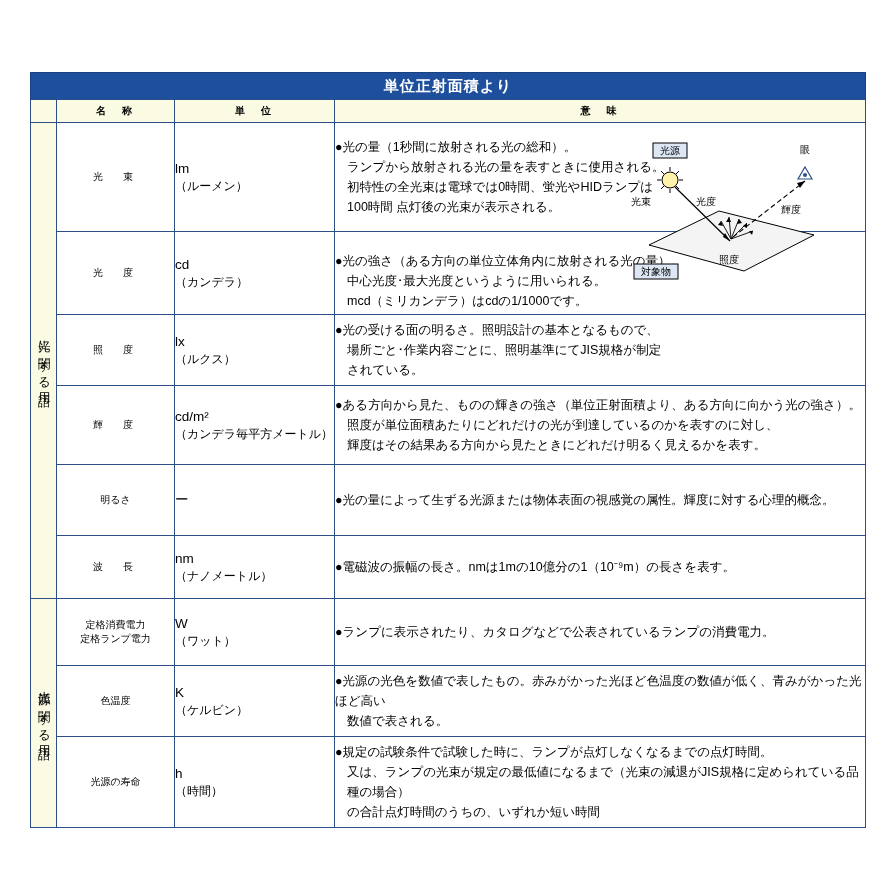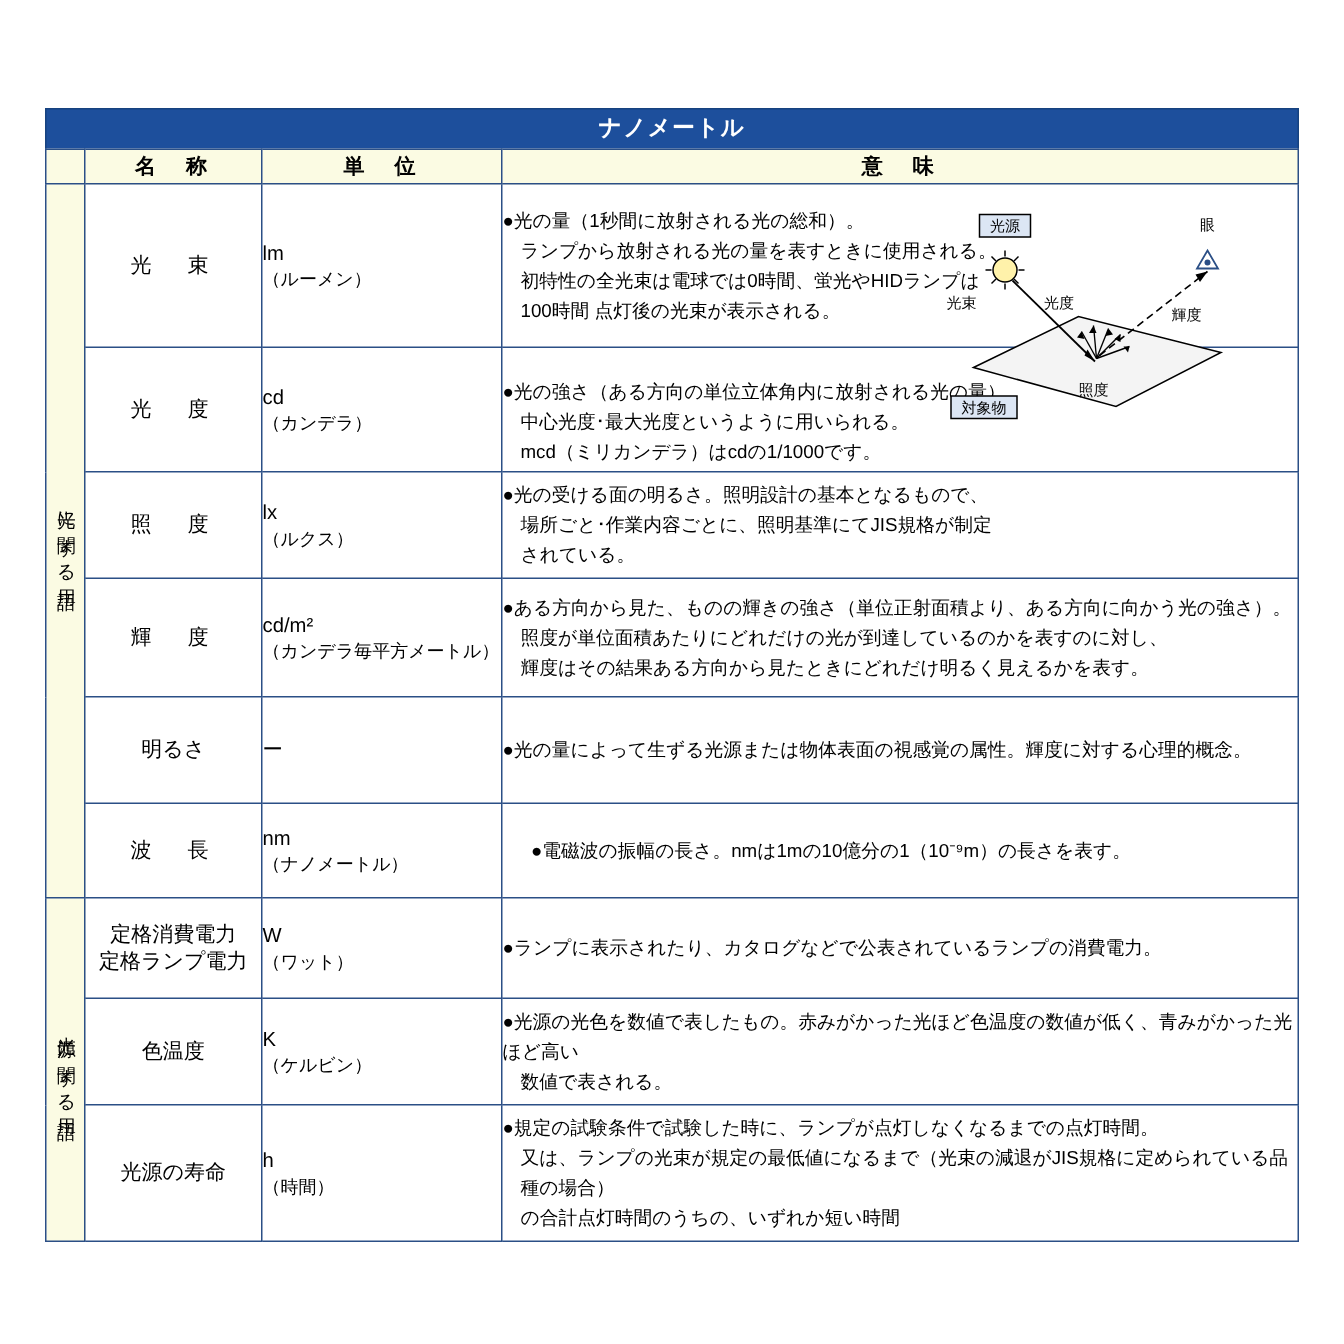--- a/index.html
+++ b/index.html
@@ -40,21 +40,21 @@
     font-weight: bold;
     letter-spacing: 1px;
     height: 26px;
     line-height: 26px;
     border: 1px solid #17427f;
     border-bottom: none;
   }
   .head-cell {
     background: #fbfbe3;
     text-align: center;
-    font-size: 14px;
+    font-size: 10px;
     font-weight: bold;
     height: 22px;
     letter-spacing: 3px;
   }
   .group-cell {
     background: #fbfbe3;
     width: 26px;
     text-align: center;
     font-size: 12.5px;
     font-weight: normal;
@@ -65,21 +65,21 @@
     writing-mode: vertical-rl;
     text-orientation: upright;
     display: inline-block;
     white-space: nowrap;
     margin: 0 auto;
     letter-spacing: 2px;
   }
   .name-cell {
     width: 118px;
     text-align: center;
-    font-size: 14px;
+    font-size: 10px;
     letter-spacing: 5px;
     padding: 6px 2px;
   }
   .name-cell .nowide {
     letter-spacing: 0px;
     display: block;
   }
   .unit-cell {
     width: 160px;
     font-size: 13.5px;
@@ -113,21 +113,21 @@
     width: 240px;
     height: 168px;
   }
   .tight { letter-spacing: 0; }
 </style>
 </head>
 <body>
 
 <div class="page">
 
-  <div class="title-bar">ナノメートル</div>
+  <div class="title-bar">単位正射面積より</div>
 
   <table class="glossary">
     <colgroup>
       <col style="width:26px">
       <col style="width:118px">
       <col style="width:160px">
       <col>
     </colgroup>
 
     <tbody>
@@ -265,21 +265,21 @@
         <p>●光の量によって生ずる光源または物体表面の視感覚の属性。輝度に対する心理的概念。</p>
       </td>
     </tr>
 
     <tr>
       <td class="name-cell">波　長</td>
       <td class="unit-cell">
         <span>nm</span>
         <span class="sub">（ナノメートル）</span>
       </td>
-      <td class="meaning-cell" style="height:62px;padding-left:19px;">
+      <td class="meaning-cell" style="height:62px;">
         <p>●電磁波の振幅の長さ。nmは1mの10億分の1（10⁻⁹m）の長さを表す。</p>
       </td>
     </tr>
 
     <tr>
       <td class="group-cell" rowspan="3">
         <span class="vtext">光源に関する用語</span>
       </td>
       <td class="name-cell tight">
         <span class="nowide">定格消費電力</span>

